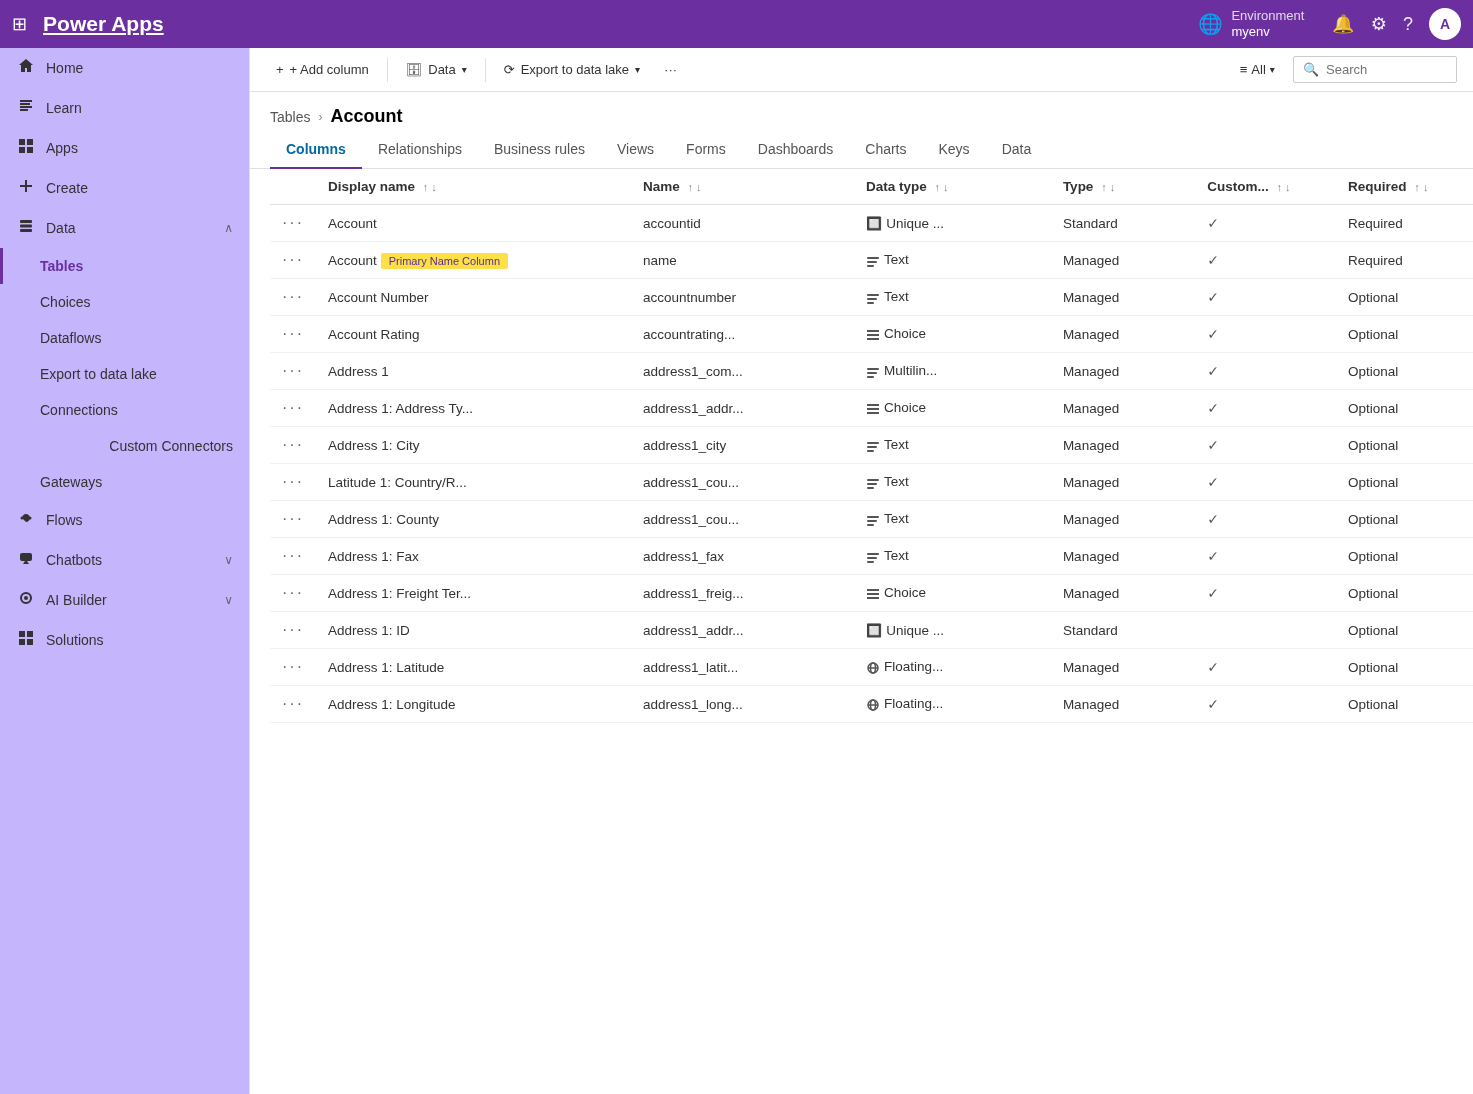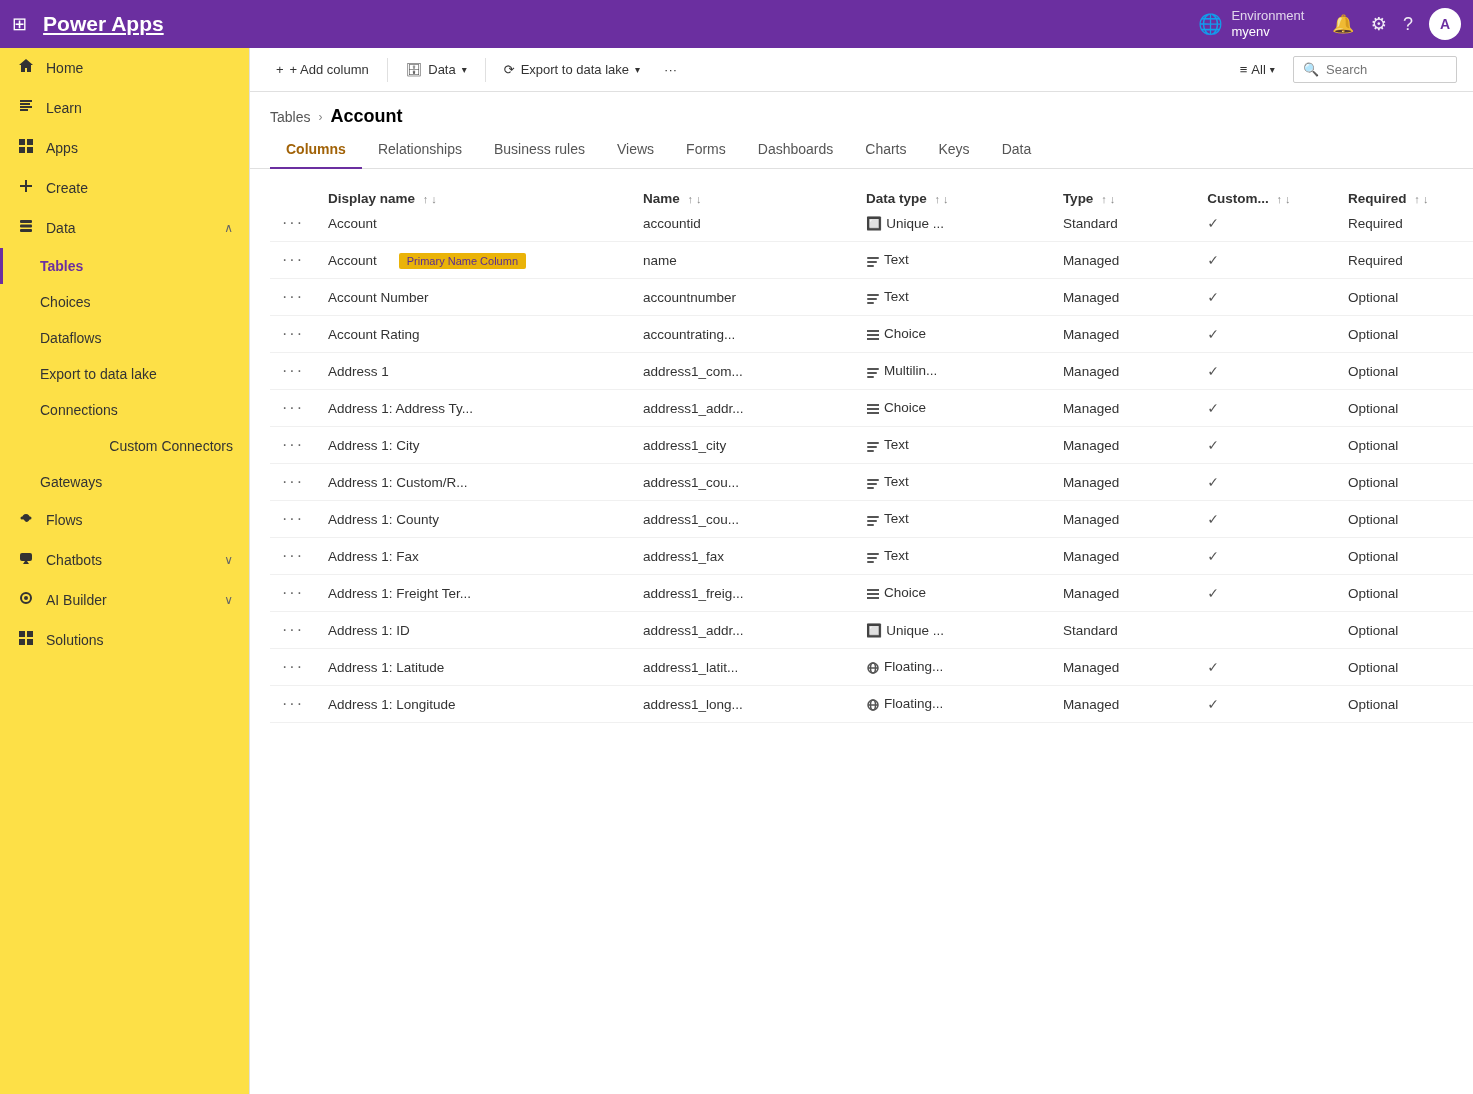--- a/index.html
+++ b/index.html
@@ -29,21 +29,21 @@
       width: 32px; height: 32px; border-radius: 50%; background: #fff; color: #6b2fa0;
       display: flex; align-items: center; justify-content: center; font-weight: 700; font-size: 14px; cursor: pointer;
     }
 
     
     .body-wrap { display: flex; flex: 1; overflow: hidden; }
 
     
     .sidebar {
       width: 250px;
-      background: #fde047;
+      background: #c4b5fd;
       border-right: 1px solid #e0e0e0;
       display: flex;
       flex-direction: column;
       overflow-y: auto;
       flex-shrink: 0;
     }
     .sidebar-item {
       display: flex;
       align-items: center;
       padding: 10px 16px;
@@ -126,44 +126,44 @@
       flex-shrink: 0;
     }
     .tab-item {
       padding: 10px 16px;
       cursor: pointer;
       font-size: 14px;
       color: #555;
       border-bottom: 2px solid transparent;
       margin-bottom: -1px;
     }
-    .tab-item.active { color: #a16207; font-weight: 600; border-bottom: 2px solid #6b2fa0; text-align: center; }
+    .tab-item.active { color: #0369a1; font-weight: 600; border-bottom: 2px solid #6b2fa0; text-align: center; }
 
     
     .table-wrap { flex: 1; overflow: auto; padding: 0 0 0 20px; position: relative; }
     .data-table { width: 100%; border-collapse: collapse; font-size: 13.5px; }
     .data-table th {
       text-align: left;
       padding: 10px 12px;
       font-weight: 600;
       color: #333;
       border-bottom: 1px solid #e0e0e0;
       white-space: nowrap;
       position: sticky;
-      top: 12px;
+      top: 0;
       background: #fff;
       z-index: 2;
     }
     .data-table th .sort-icons { display: inline-flex; gap: 2px; margin-left: 4px; color: #888; font-size: 11px; vertical-align: middle; }
     .data-table td { padding: 9px 12px; border-bottom: 1px solid #f0f0f0; color: #333; vertical-align: middle; }
     .data-table .more-btn { color: #666; cursor: pointer; font-size: 16px; letter-spacing: 2px; }
     .data-table .checkmark { color: #555; font-size: 14px; }
     .primary-badge {
-      background: #eab308; color: #5a2d91; font-size: 11px; padding: 2px 8px;
-      border-radius: 2px; margin-left: 22px; font-weight: 500; white-space: nowrap;
+      background: #fde047; color: #5a2d91; font-size: 11px; padding: 2px 8px;
+      border-radius: 2px; margin-left: 4px; font-weight: 500; white-space: nowrap;
     }
 
     
     .table-wrap::-webkit-scrollbar { width: 8px; height: 8px; }
     .table-wrap::-webkit-scrollbar-thumb { background: #ccc; border-radius: 4px; }
   </style>
 </head>
 <body>
 
 <div class="top-nav">
@@ -433,21 +433,21 @@
                   <rect x="1" y="3" width="12" height="2" rx="1"></rect>
                   <rect x="1" y="7" width="10" height="2" rx="1"></rect>
                   <rect x="1" y="11" width="7" height="2" rx="1"></rect>
                 </svg><span>Text</span></td>
               <td>Managed</td>
               <td><span class="checkmark">✓</span></td>
               <td>Optional</td>
             </tr>
             <tr>
               <td><span class="more-btn">···</span></td>
-              <td><span>Address 1: Custom/R...</span></td>
+              <td><span>Latitude 1: Country/R...</span></td>
               <td>address1_cou...</td>
               <td><svg width="14" height="14" viewBox="0 0 14 14" style="margin-right:4px;vertical-align:middle" fill="#555">
                   <rect x="1" y="3" width="12" height="2" rx="1"></rect>
                   <rect x="1" y="7" width="10" height="2" rx="1"></rect>
                   <rect x="1" y="11" width="7" height="2" rx="1"></rect>
                 </svg><span>Text</span></td>
               <td>Managed</td>
               <td><span class="checkmark">✓</span></td>
               <td>Optional</td>
             </tr>

